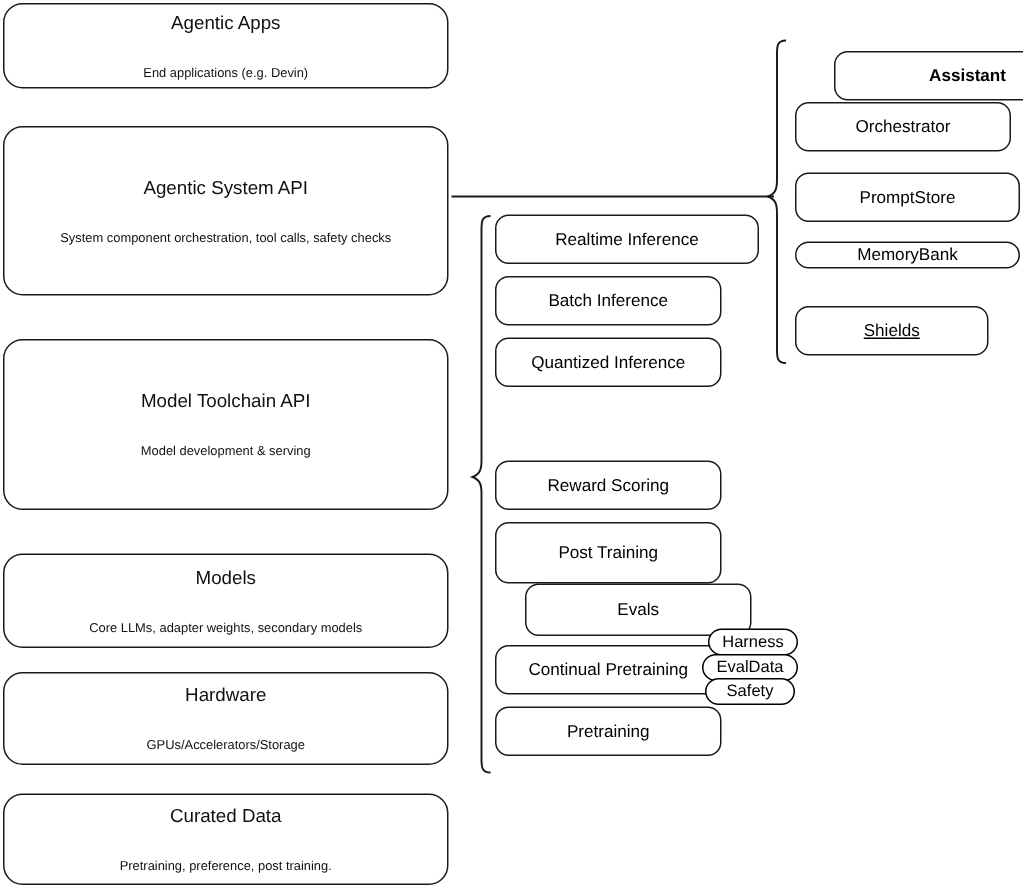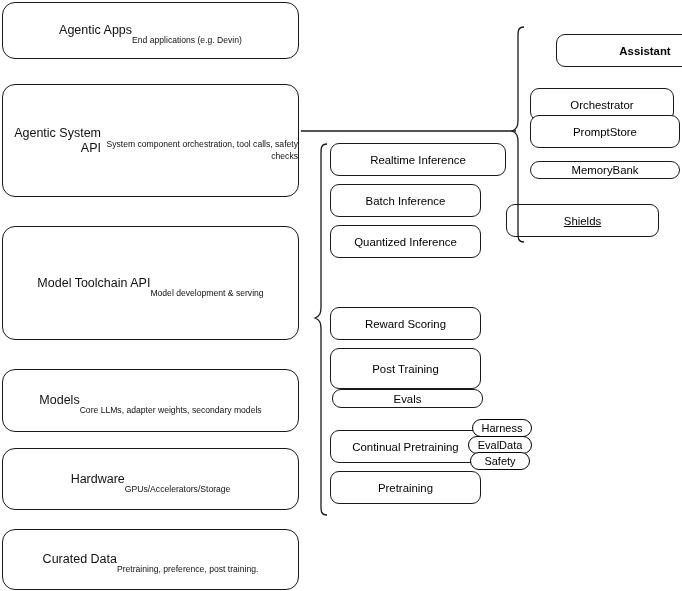--- a/index.html
+++ b/index.html
@@ -21,21 +21,21 @@
     top: 0;
     width: 682px;
     height: 591px;
   }
   .node {
     position: absolute;
     box-sizing: border-box;
     border: 1.3px solid #1a1a1a;
     background: #ffffff;
     display: flex;
-    flex-direction: row;
+    flex-direction: column;
     align-items: center;
     justify-content: center;
     text-align: right;
   }
   .layer {
     border-radius: 13px;
   }
   .layer .title {
     font-size: 12.5px;
     line-height: 15px;
@@ -123,21 +123,21 @@
   </div>
   <div class="node cap" style="left:330px; top:225px; width:151px; height:33px;">
     <span>Quantized Inference</span>
   </div>
   <div class="node cap" style="left:330px; top:307px; width:151px; height:33px;">
     <span>Reward Scoring</span>
   </div>
   <div class="node cap" style="left:330px; top:348px; width:151px; height:41px;">
     <span>Post Training</span>
   </div>
-  <div class="node cap" style="left:332px; top:389px; width:151px; height:19px;">
+  <div class="node cap" style="left:350px; top:389px; width:151px; height:35px;">
     <span>Evals</span>
   </div>
   <div class="node cap" style="left:330px; top:430px; width:151px; height:33px;">
     <span>Continual Pretraining</span>
   </div>
   <div class="node cap" style="left:330px; top:471px; width:151px; height:33px;">
     <span>Pretraining</span>
   </div>
 
   <div class="pill" style="left:472px; top:376px; width:60px; height:18px;">
@@ -146,30 +146,30 @@
   <div class="pill" style="left:468px; top:393px; width:64px; height:18px;">
     <span>EvalData</span>
   </div>
   <div class="pill" style="left:470px; top:409px; width:60px; height:18px;">
     <span>Safety</span>
   </div>
 
   <div class="node cap" style="left:556px; top:34px; width:178px; height:33px;font-weight:bold;">
     <span>Assistant</span>
   </div>
-  <div class="node cap" style="left:530px; top:88px; width:144px; height:33px;">
+  <div class="node cap" style="left:530px; top:68px; width:144px; height:33px;">
     <span>Orchestrator</span>
   </div>
   <div class="node cap" style="left:530px; top:115px; width:150px; height:33px;">
     <span>PromptStore</span>
   </div>
   <div class="node cap" style="left:530px; top:161px; width:150px; height:18px;">
     <span>MemoryBank</span>
   </div>
-  <div class="node cap" style="left:506px; top:204px; width:153px; height:33px;text-decoration:underline;">
+  <div class="node cap" style="left:530px; top:204px; width:129px; height:33px;text-decoration:underline;">
     <span>Shields</span>
   </div>
 
   <svg class="overlay" viewBox="0 0 682 591">
 
     <line x1="301" y1="131" x2="516" y2="131"></line>
 
     <path d="M 524 27
              C 518 27, 518 31, 518 36
              L 518 120

